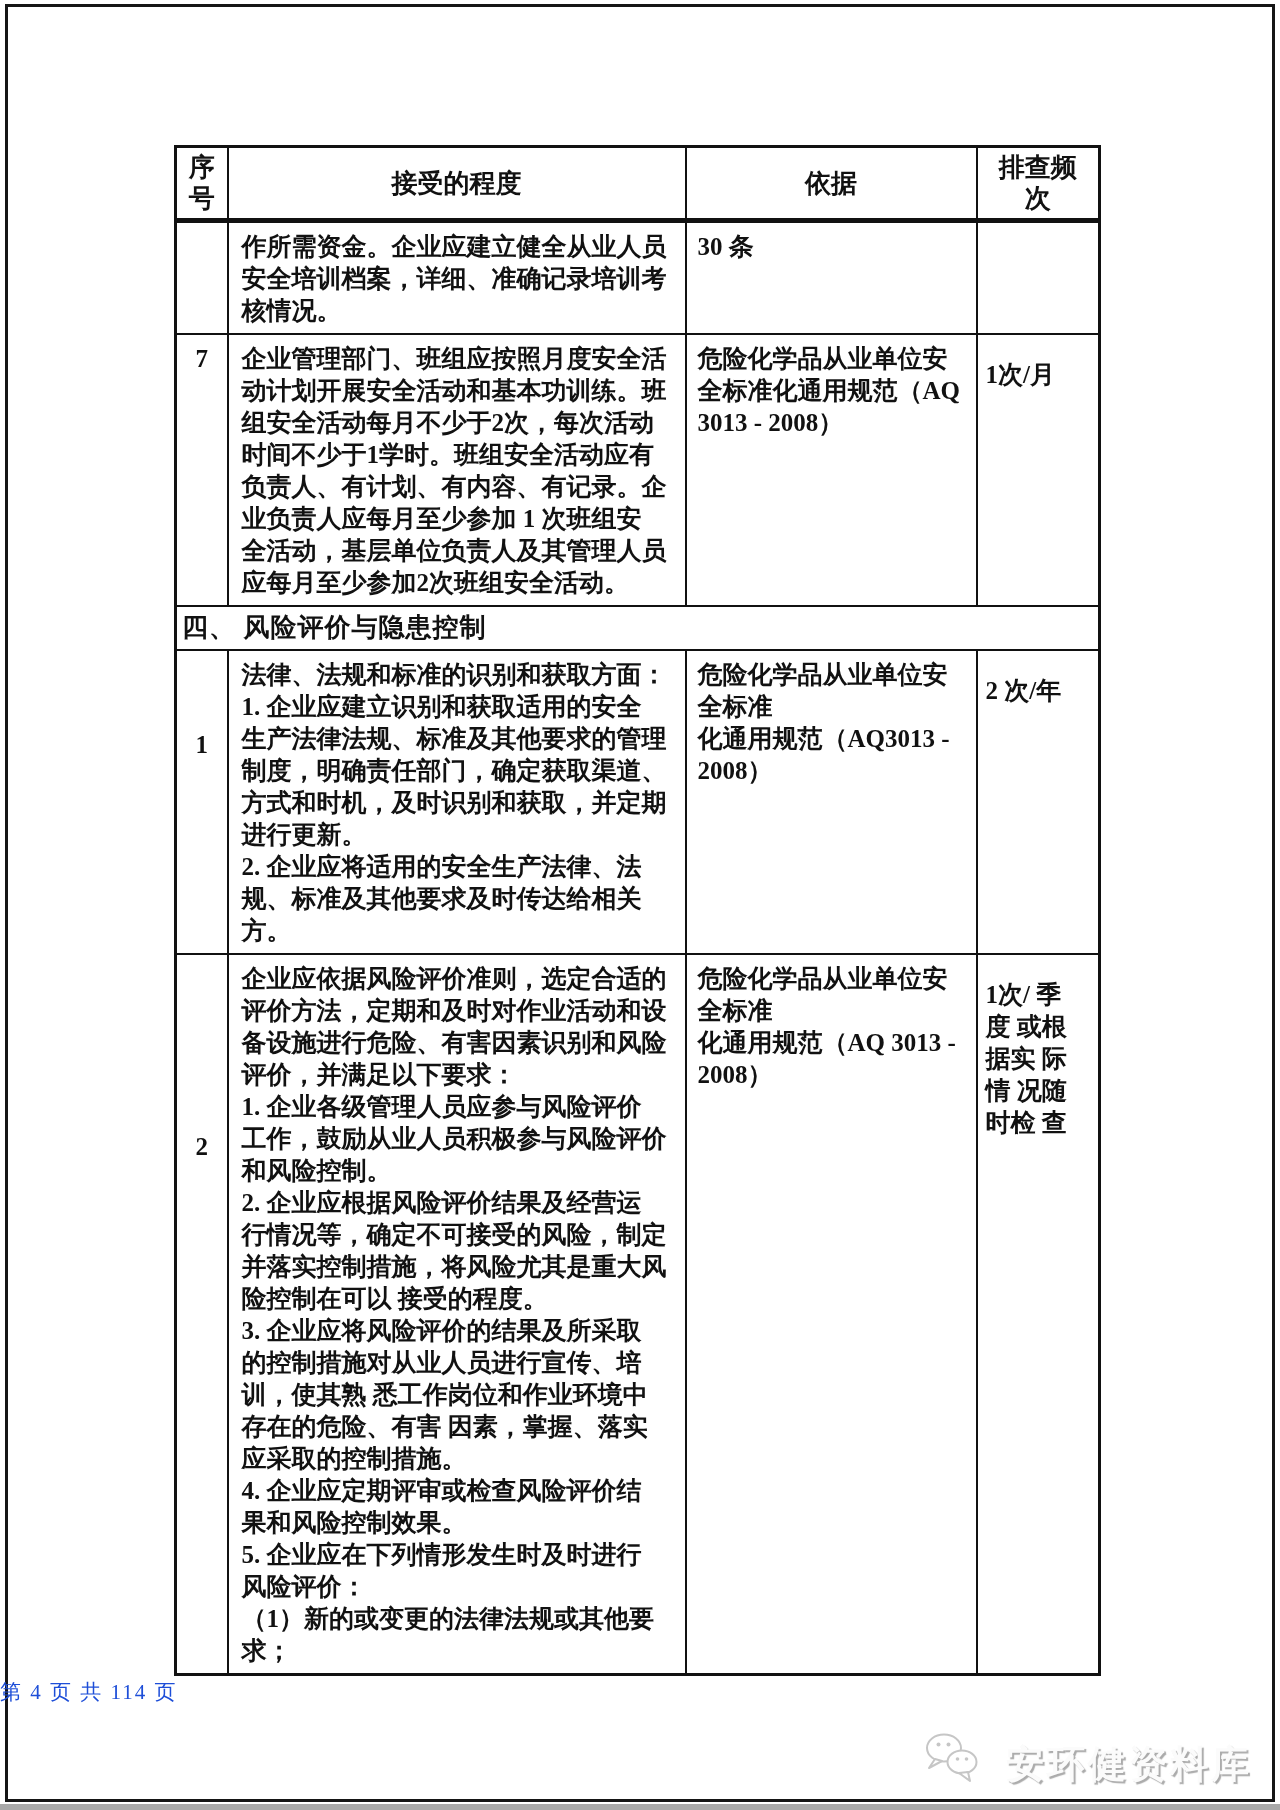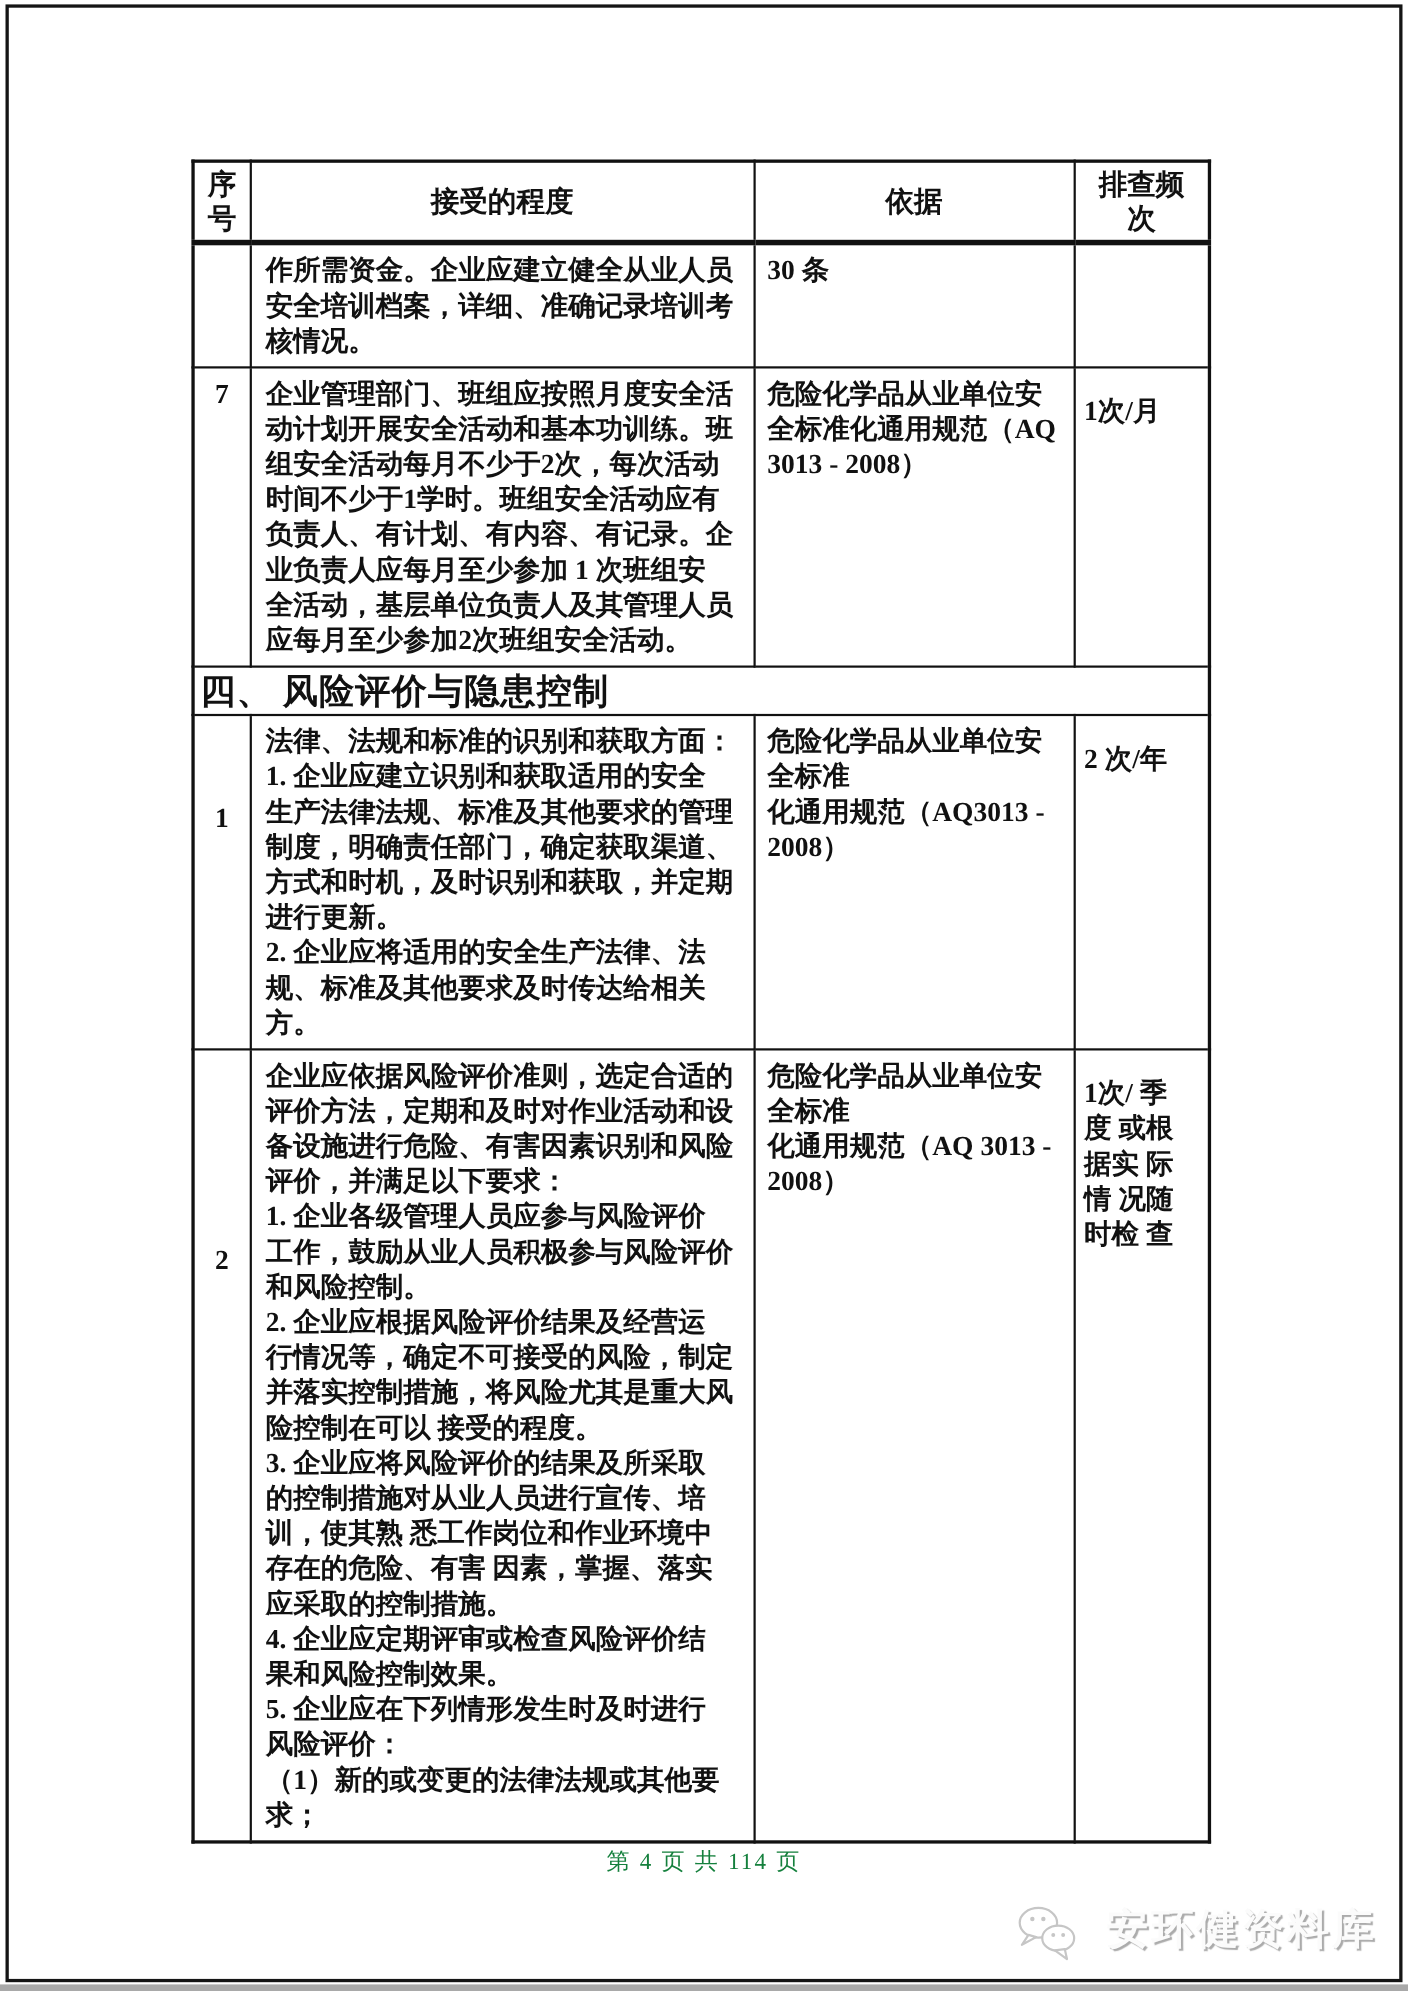--- a/index.html
+++ b/index.html
@@ -73,42 +73,41 @@
   td.cell-basis {
     padding: 8px 6px 6px 11px;
     white-space: pre-line;
   }
   td.cell-freq {
     padding: 24px 4px 6px 8px;
     white-space: pre-line;
   }
   td.cell-section {
     font-weight: bold;
-    font-size: 32px;
+    font-size: 26px;
     padding: 5px 0 5px 5px;
     letter-spacing: 1px;
   }
 
   
   .page-footer {
     position: absolute;
     left: 0; right: 0; top: 1678px;
-    text-align: center;
     font-size: 21px;
-    color: #15803d;
+    color: #1d4ed8;
     letter-spacing: 2px;
   }
 
   
   .watermark {
     position: absolute;
     top: 1731px;
     right: 28px;
     display: flex;
-    align-items: flex-start;
+    align-items: flex-end;
     gap: 22px;
   }
   .watermark-text {
     font-size: 38px;
     font-weight: bold;
     letter-spacing: 3px;
     color: #fbfbfb;
     text-shadow: 2px 2px 1px #ababab, -1px -1px 0 #ffffff;
     line-height: 46px;
     font-family: "Liberation Sans", "DejaVu Sans", sans-serif;

